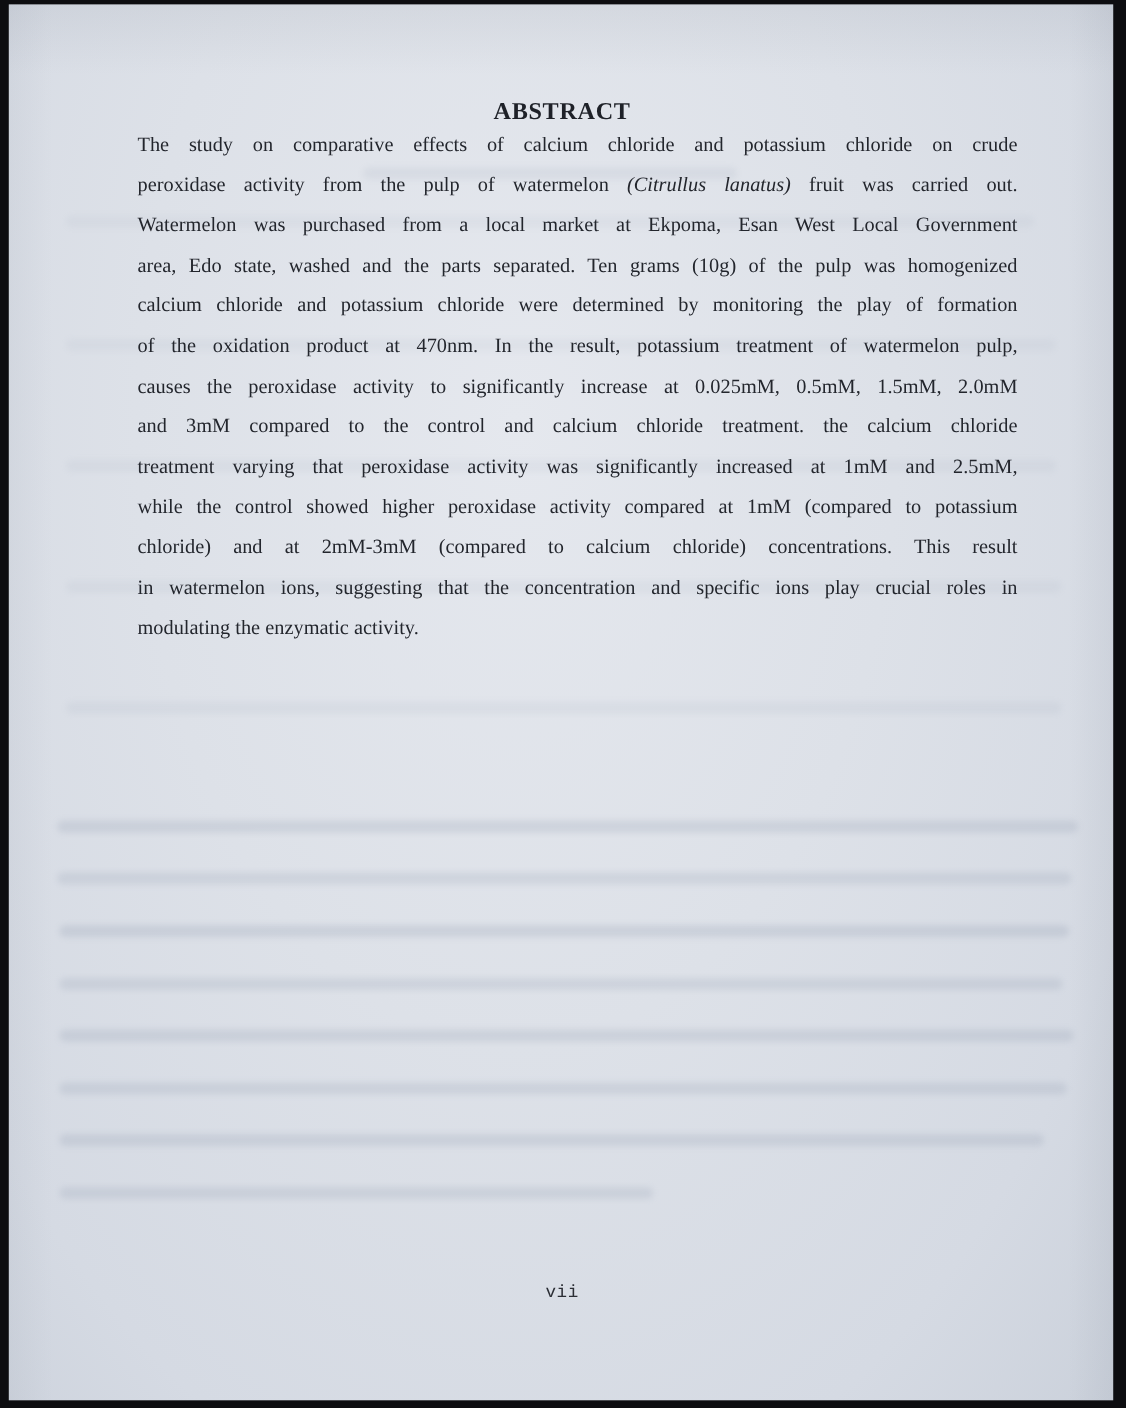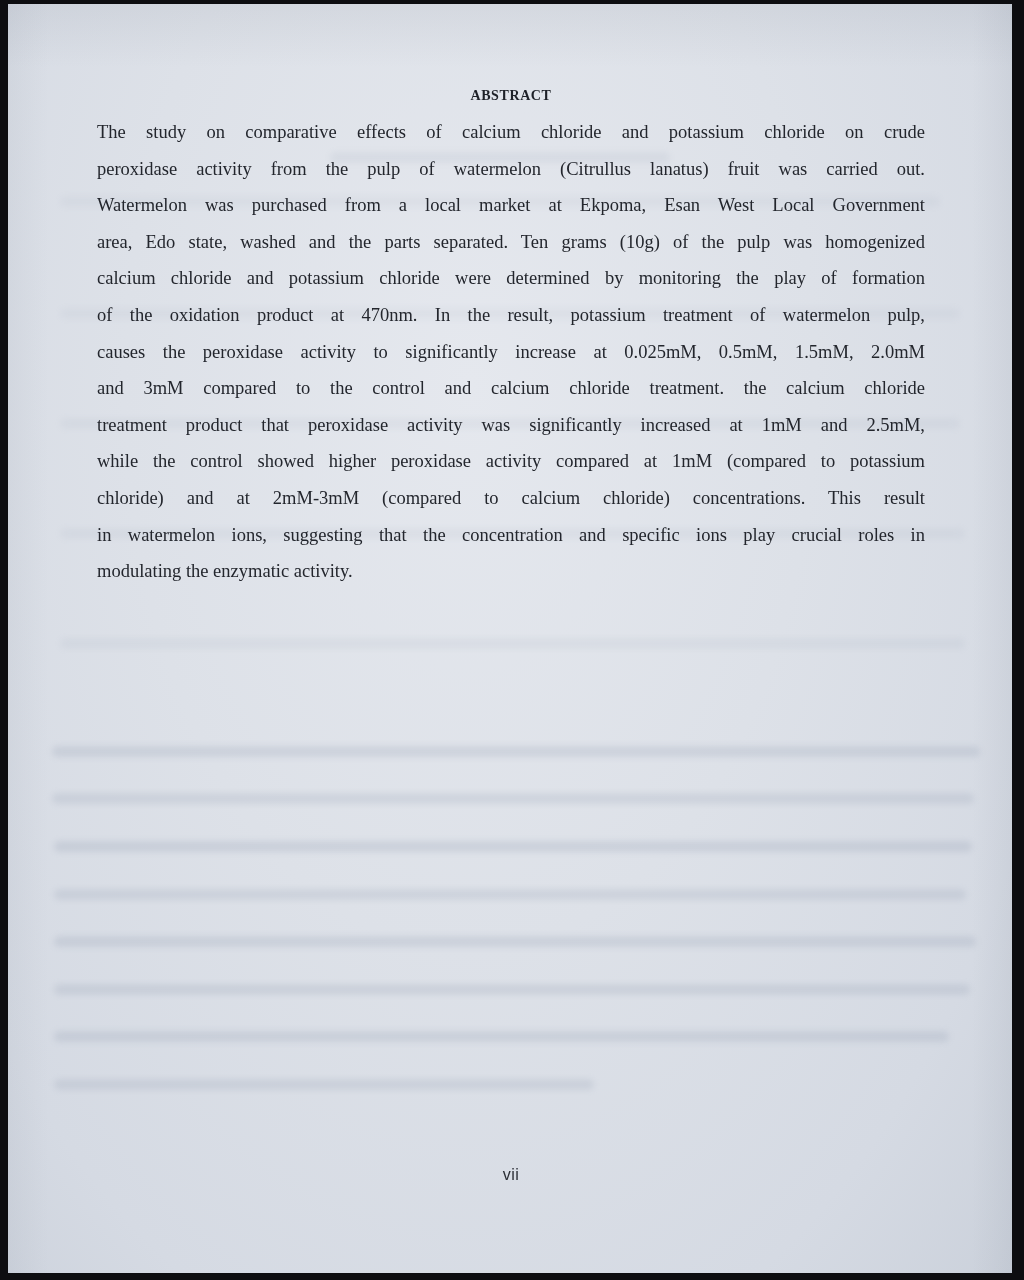--- a/index.html
+++ b/index.html
@@ -32,49 +32,50 @@
     top: 0;
     width: 828px;
   }
   .heading {
     position: absolute;
     top: 84px;
     left: 0;
     width: 100%;
     text-align: center;
     font-weight: bold;
-    font-size: 14px;
+    font-size: 22px;
     letter-spacing: 0.6px;
     color: #1e2128;
   }
   .para {
     position: absolute;
     top: 110px;
     left: 0;
     width: 828px;
     font-size: 18.5px;
     color: #23262d;
   }
   .line {
     line-height: 36.6px;
     text-align: justify;
     text-align-last: justify;
     white-space: nowrap;
+    margin-left: 28px;
   }
   .line.last {
     text-align: center;
     text-align-last: left;
   }
   .page-number {
     position: absolute;
     top: 1162px;
     left: 0;
     width: 828px;
     text-align: center;
-    font-family: Liberation Sans, sans-serif;
+    font-family: Liberation Mono, monospace;
     font-size: 16px;
     letter-spacing: 0.5px;
     color: #2b2e35;
   }
   
   .ghosts {
     position: absolute;
     inset: 0;
     pointer-events: none;
   }
@@ -106,28 +107,28 @@
     <div class="ghost" style="left:46px;  top:980px; width:916px; opacity:.19;"></div>
     <div class="ghost" style="left:46px;  top:1027px; width:895px; opacity:.20;"></div>
     <div class="ghost" style="left:46px;  top:1075px; width:540px; opacity:.18;"></div>
   </div>
 
   <div class="content">
     <div class="heading">ABSTRACT</div>
 
     <div class="para">
         <div class="line">The study on comparative effects of calcium chloride and potassium chloride on crude</div>
-        <div class="line"><span>peroxidase activity from the pulp of watermelon </span><span style="">(Citrullus lanatus)</span><span> fruit was carried out.</span></div>
+        <div class="line"><span>peroxidase activity from the pulp of watermelon </span><span style="font-style: italic;">(Citrullus lanatus)</span><span> fruit was carried out.</span></div>
         <div class="line">Watermelon was purchased from a local market at Ekpoma, Esan West Local Government</div>
         <div class="line">area, Edo state, washed and the parts separated. Ten grams (10g) of the pulp was homogenized</div>
         <div class="line">calcium chloride and potassium chloride were determined by monitoring the play of formation</div>
         <div class="line">of the oxidation product at 470nm. In the result, potassium treatment of watermelon pulp,</div>
         <div class="line">causes the peroxidase activity to significantly increase at 0.025mM, 0.5mM, 1.5mM, 2.0mM</div>
         <div class="line">and 3mM compared to the control and calcium chloride treatment. the calcium chloride</div>
-        <div class="line">treatment product that peroxidase activity was significantly increased at 1mM and 2.5mM,</div>
+        <div class="line">treatment varying that peroxidase activity was significantly increased at 1mM and 2.5mM,</div>
         <div class="line">while the control showed higher peroxidase activity compared at 1mM (compared to potassium</div>
         <div class="line">chloride) and at 2mM-3mM (compared to calcium chloride) concentrations. This result</div>
         <div class="line">in watermelon ions, suggesting that the concentration and specific ions play crucial roles in</div>
         <div class="line last">modulating the enzymatic activity.</div>
       </div>
 
     <div class="page-number">vii</div>
   </div>
 </div>
 

